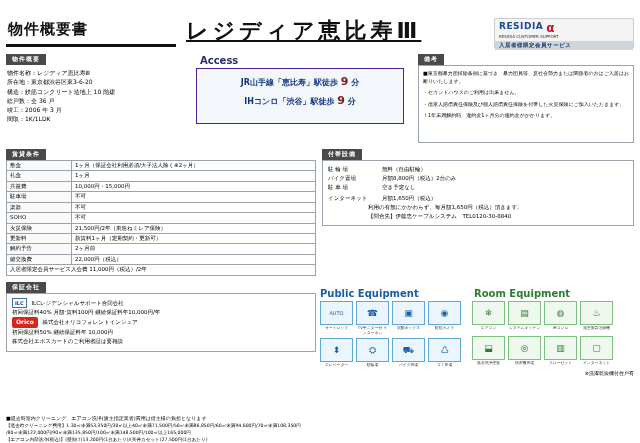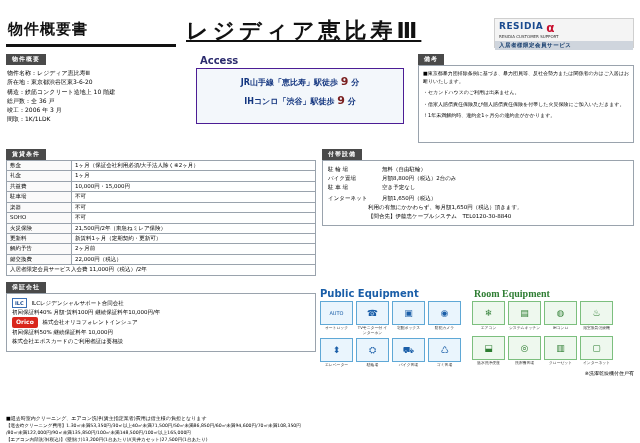--- a/index.html
+++ b/index.html
@@ -100,21 +100,21 @@
     display:inline-block;background:#d9261c;color:#fff;font-weight:bold;font-size:6px;
     padding:0 4px;border-radius:2px;margin-right:3px;
   }
 
   
   .equip{
     position:absolute;left:320px;top:276px;width:314px;height:110px;
   }
   .eq-head{display:flex;gap:6px;}
   .eq-title{font-size:10px;color:#1a5ea8;font-weight:bold;}
-  .eq-title.green{color:#2e7d32;font-family:Liberation Serif, serif;}
+  .eq-title.green{color:#2e7d32;}
   .eq-grid{display:flex;gap:4px;margin-top:2px;}
   .eq-block{display:flex;flex-wrap:wrap;gap:3px;width:148px;}
   .eq-item{width:33px;text-align:center;}
   .eq-ic{
     width:33px;height:24px;border:1px solid #5fa8d6;box-sizing:border-box;
     background:#eaf5fd;display:flex;align-items:center;justify-content:center;
     font-size:9px;color:#1a5ea8;
   }
   .eq-block.green .eq-ic{border-color:#7cbf7e;background:#eef8ee;color:#2e7d32;}
   .eq-cap{font-size:3.8px;color:#333;line-height:1.2;margin-top:1px;}

